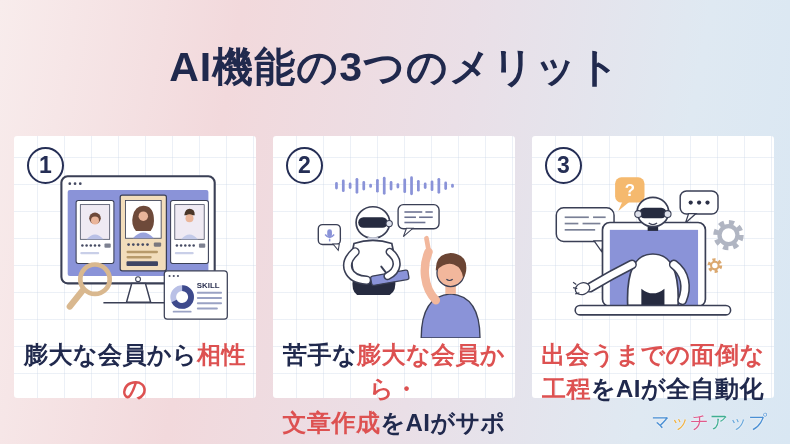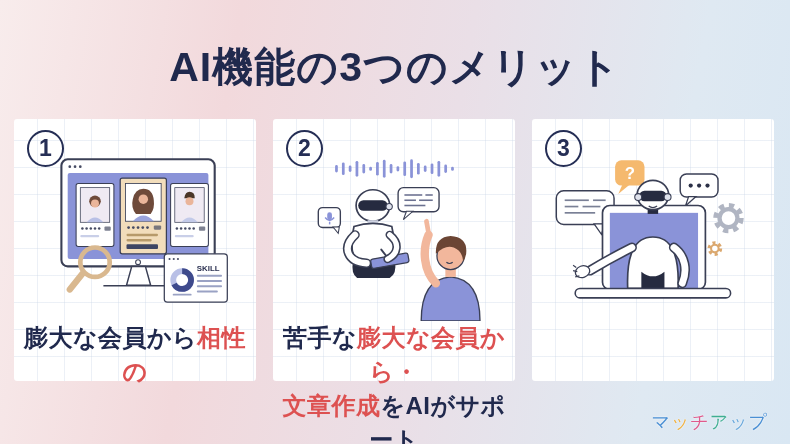--- a/index.html
+++ b/index.html
@@ -9,21 +9,21 @@
     background:linear-gradient(100deg,#f8ecec 0%,#f2d9dc 28%,#eadfe7 55%,#dfe9f2 82%,#d9e7f3 100%);
     position:relative;
   }
   .title {
     text-align:center;
     padding-top:40px;
     font-size:41px;
     font-weight:bold;
     letter-spacing:1px;
     color:#20294d;
-    height:119px;
+    height:136px;
   }
   .cards {
     display:flex;
     gap:17px;
     padding:0 16px 0 14px;
     height:262px;
   }
   .card {
     flex:1;
     background-color:#ffffff;
@@ -330,17 +330,21 @@
               <line x1="28" y1="113" x2="24" y2="112"></line>
               <line x1="30" y1="117" x2="26" y2="118"></line>
           </g>
           <path d="M120 90 C 131 98, 133 112, 128 124" fill="none" stroke="#3a3f55" stroke-width="9.5" stroke-linecap="round"></path>
           <path d="M120 90 C 131 98, 133 112, 128 124" fill="none" stroke="#ffffff" stroke-width="6.5" stroke-linecap="round"></path>
         </g>
 
         <rect x="26" y="129" width="148" height="9" rx="4.5" fill="#fff" class="outline" stroke-width="1.5"></rect>
       </svg>
     </div>
+    <div class="caption">
+      <div><span style="color: rgb(221, 81, 81);">出会うまでの面倒な</span></div>
+      <div><span style="color: rgb(221, 81, 81);">工程</span><span style="color: rgb(32, 41, 77);">をAIが全自動化</span></div>
+    </div>
   </div>
 
 </div>
 
 <div class="logo"><span style="color: rgb(74, 143, 212);">マ</span><span style="color: rgb(242, 177, 62);">ッ</span><span style="color: rgb(224, 90, 140);">チ</span><span style="color: rgb(63, 174, 146);">ア</span><span style="color: rgb(105, 168, 220);">ッ</span><span style="color: rgb(74, 143, 212);">プ</span></div>
 
 </body></html>

